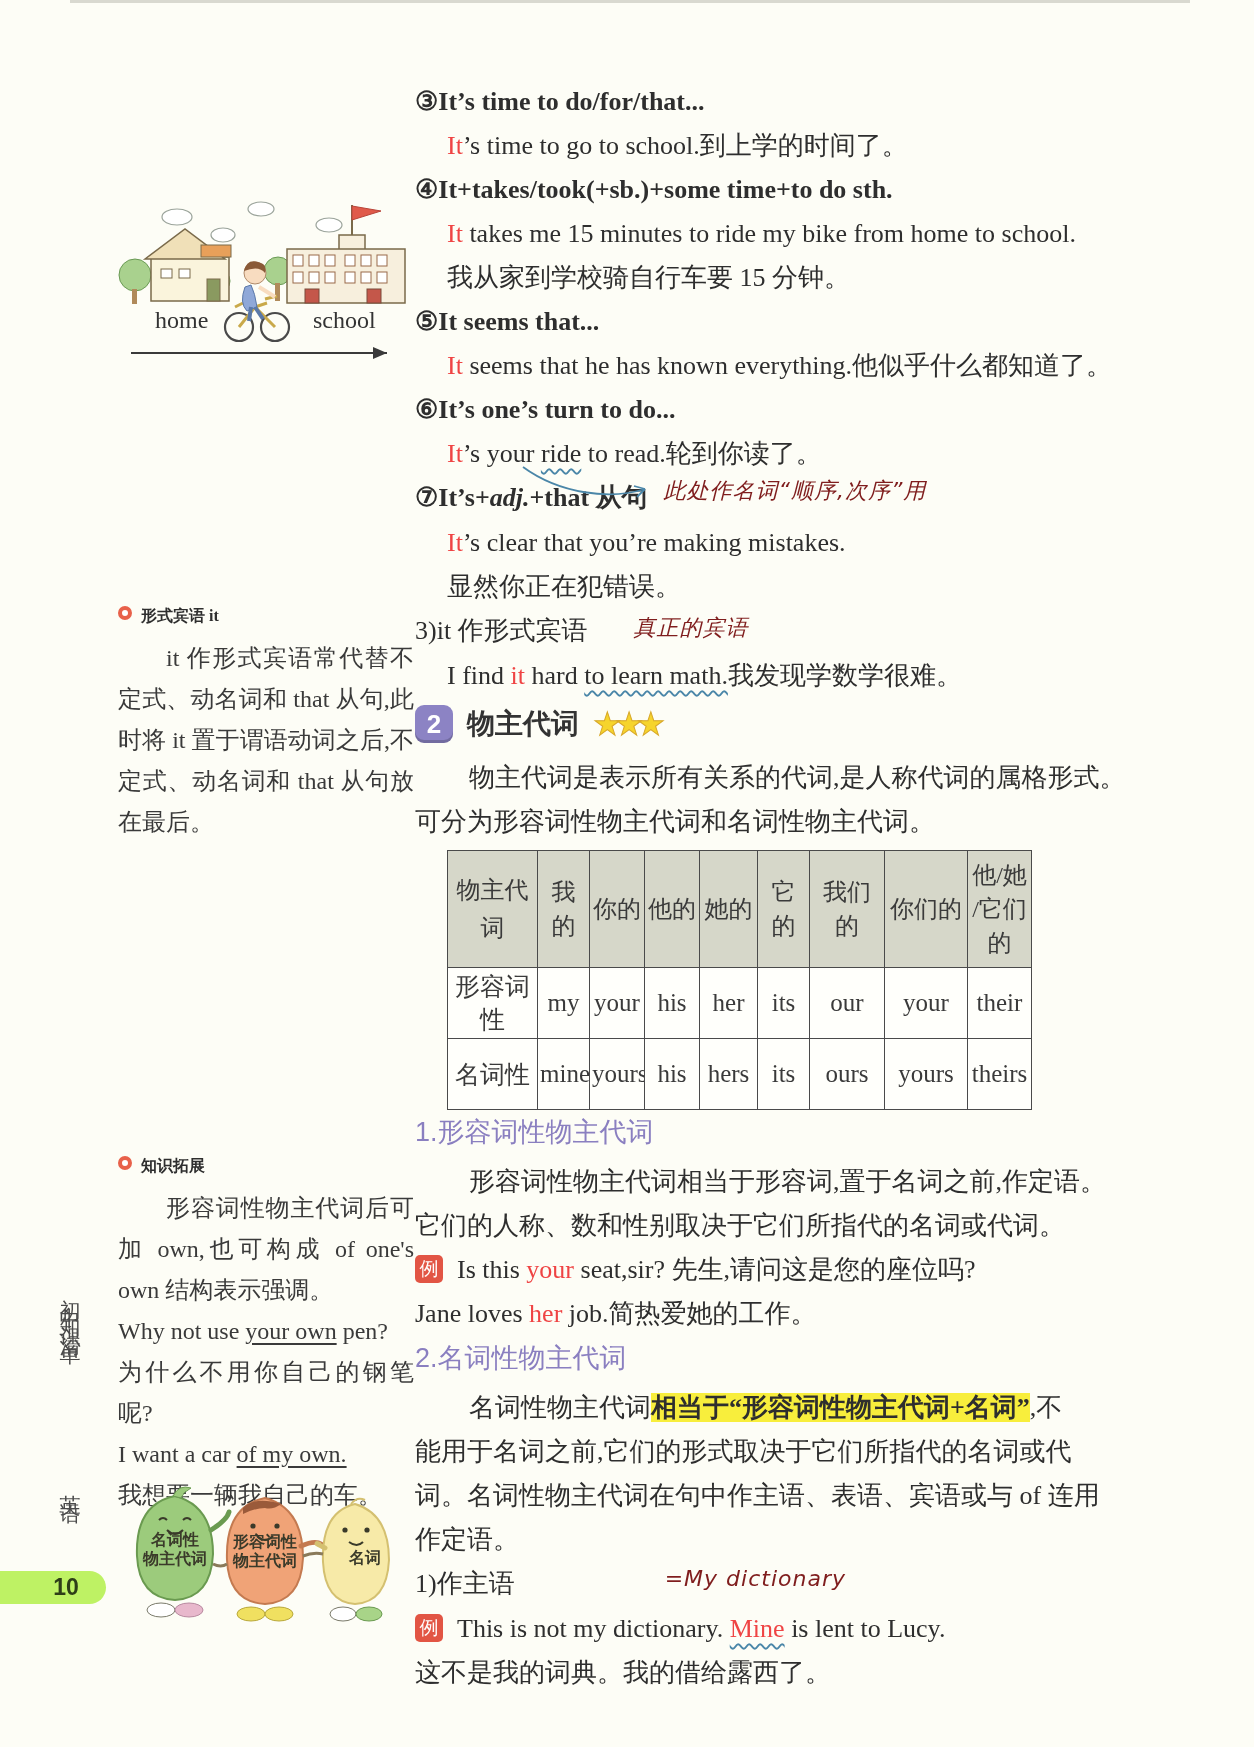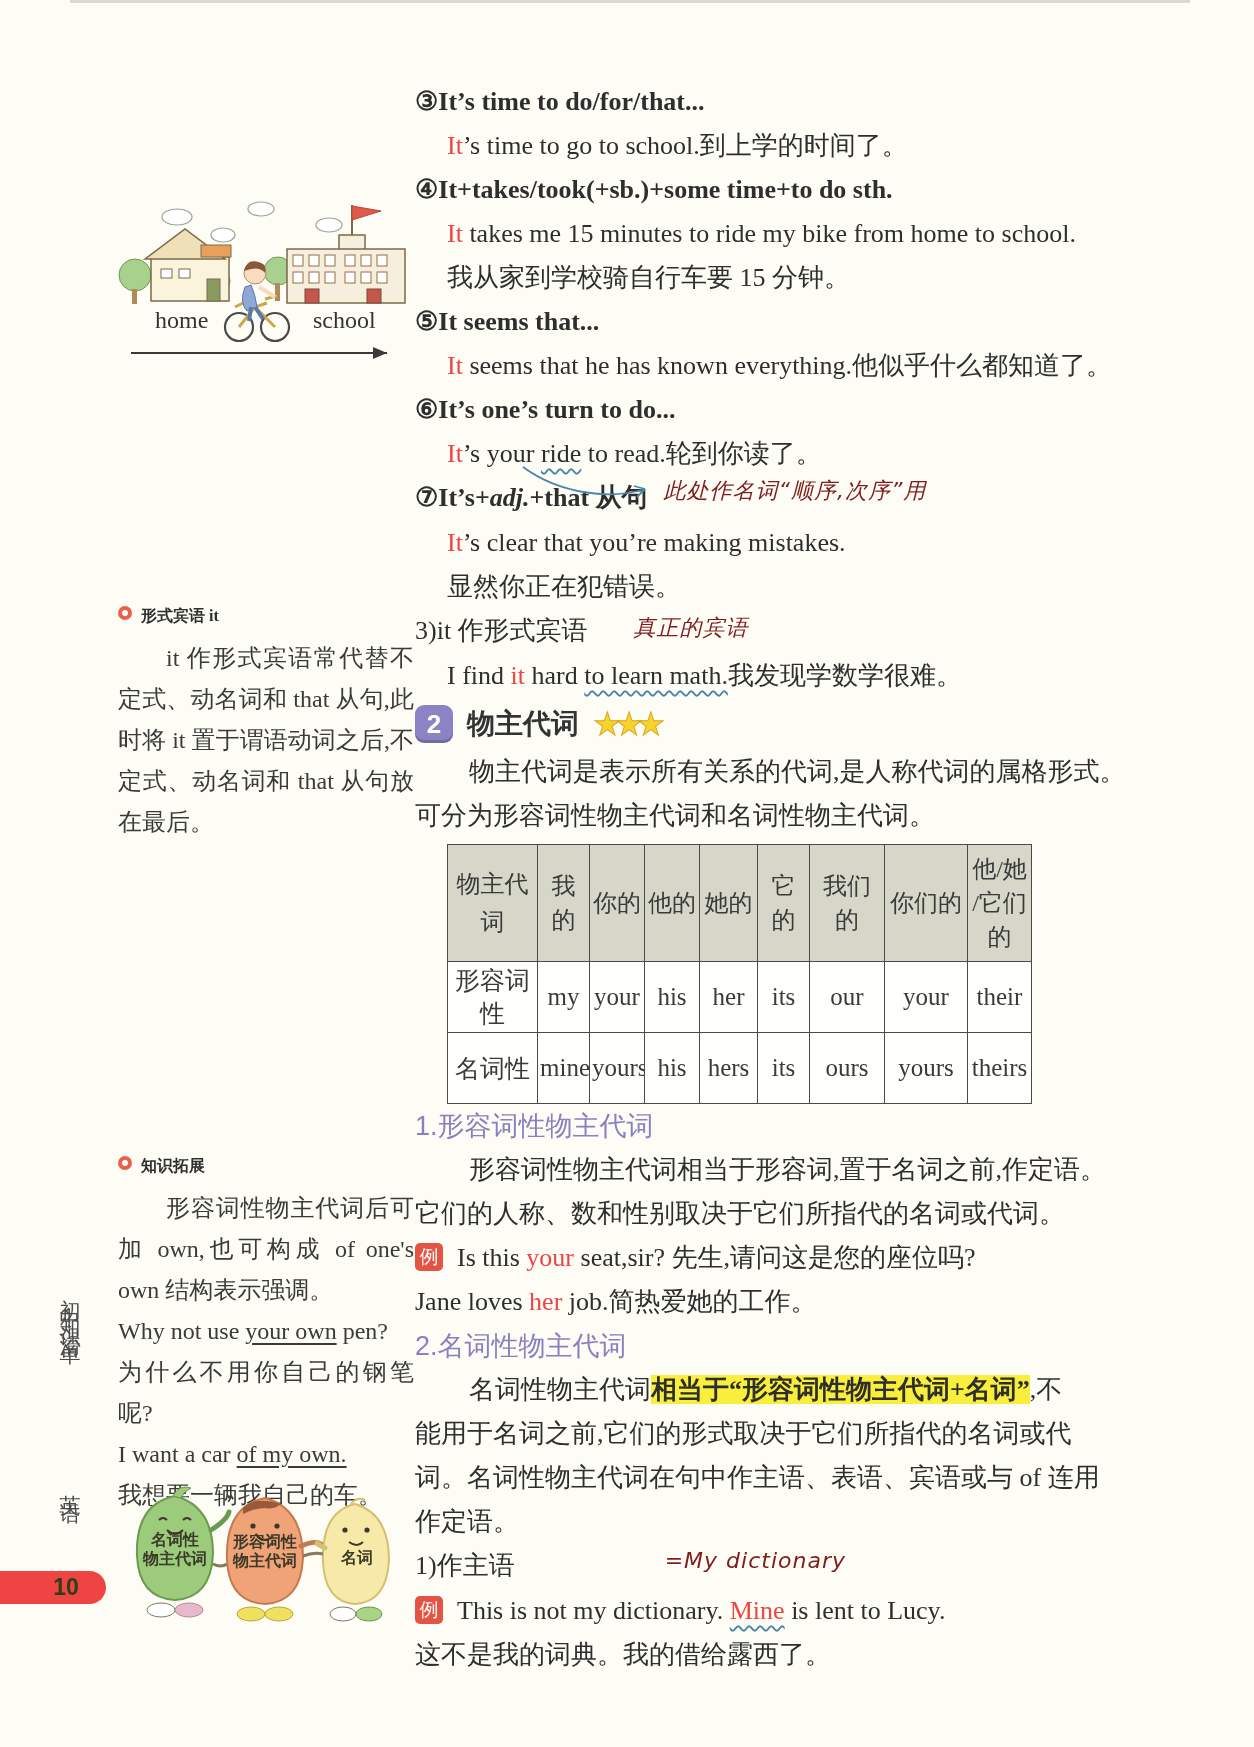--- a/index.html
+++ b/index.html
@@ -5,21 +5,21 @@
   html,body{margin:0;padding:0;background:#e8e8e2;}
   .page{position:relative;width:1254px;height:1747px;background:#fdfdf6;overflow:hidden;
         font-family:"Liberation Serif","DejaVu Serif",serif;color:#2e2e2e;}
   .scan-top{position:absolute;top:0;left:70px;width:1120px;height:3px;background:#c9c9c0;opacity:.7;}
 
   
   .main{position:absolute;left:415px;top:80px;width:730px;}
   .ln{min-height:44px;line-height:44px;font-size:26px;white-space:nowrap;}
   .ln.sub{padding-left:32px;}
   .ln.b{font-weight:bold;}
-  .ln.ind{padding-left:54px;}
+  .ln.ind{padding-left:54px;margin-top:6px;}
   .b{font-weight:bold;}
   .bi{font-weight:bold;font-style:italic;}
   .g{color:#ef4444;}
   .wavy{text-decoration:underline wavy #4a86a8 2px;text-underline-offset:6px;}
   .ul{text-decoration:underline;text-underline-offset:4px;}
   .hl{background:#f8ee3c;}
   .hw{color:#7f1d1d;font-family:"DejaVu Sans",sans-serif;font-style:italic;font-size:22px;letter-spacing:1px;}
   .hw-gap{margin-left:16px;position:relative;top:-8px;}
   .hw-gap2{margin-left:46px;position:relative;top:-4px;}
   .hw-gap3{margin-left:150px;position:relative;top:-6px;}
@@ -55,21 +55,21 @@
 
   .illus{position:absolute;left:115px;top:195px;width:295px;height:175px;}
   .illus-label{position:absolute;font-size:24px;color:#333;}
   .cartoon{position:absolute;left:115px;top:1468px;width:295px;height:170px;}
   .blob-label{position:absolute;font-family:"Liberation Sans","DejaVu Sans",sans-serif;font-weight:bold;
               font-size:16px;line-height:19px;color:#3a3a2a;text-align:center;white-space:pre-line;}
 
   
   .spine{position:absolute;left:56px;writing-mode:vertical-rl;font-family:"Liberation Sans","DejaVu Sans",sans-serif;
          font-size:21px;letter-spacing:9px;color:#4a4a4a;}
-  .pagenum{position:absolute;left:0;top:1571px;width:106px;height:33px;background:#ef4444;
+  .pagenum{position:absolute;left:0;top:1571px;width:106px;height:33px;background:#bef264;
            border-radius:0 17px 17px 0;line-height:33px;text-align:center;padding-left:26px;box-sizing:border-box;
            font-family:"Liberation Sans",sans-serif;font-weight:bold;font-size:23px;color:#2e3e18;}
 </style>
 </head>
 <body>
 
 <div class="page">
   <div class="scan-top"></div>
 
   <div class="illus">
@@ -181,21 +181,21 @@
         <path d="M210,80 Q198,74 204,76" stroke="#d4c070" stroke-width="5" fill="none" stroke-linecap="round"></path>
         <ellipse cx="228" cy="146" rx="13" ry="7" fill="#ffffff" stroke="#7a7a6a"></ellipse>
         <ellipse cx="254" cy="146" rx="13" ry="7" fill="#a8d488" stroke="#6a9a50"></ellipse>
       </g>
       <path d="M98,96 Q106,100 112,96 M188,88 Q198,84 208,86" stroke="#8a7a5a" stroke-width="3" fill="none"></path>
     </svg>
     <span class="blob-label" style="left:14px;top:62px;width:92px;">名词性
 物主代词</span>
     <span class="blob-label" style="left:102px;top:64px;width:96px;">形容词性
 物主代词</span>
-    <span class="blob-label" style="left:212px;top:80px;width:60px;text-align:center;">名词</span>
+    <span class="blob-label" style="left:220px;top:80px;width:60px;text-align:center;">名词</span>
   </div>
 
   <div class="spine" style="top:1282px;">初中知识清单</div>
   <div class="spine" style="top:1478px;">英语</div>
   <div class="pagenum">10</div>
 
   <div class="main">
     <div class="ln b">③It’s time to do/for/that...</div>
     <div class="ln sub"><span class="g">It</span><span>’s time to go to school.到上学的时间了。</span></div>
     <div class="ln b">④It+takes/took(+sb.)+some time+to do sth.</div>

